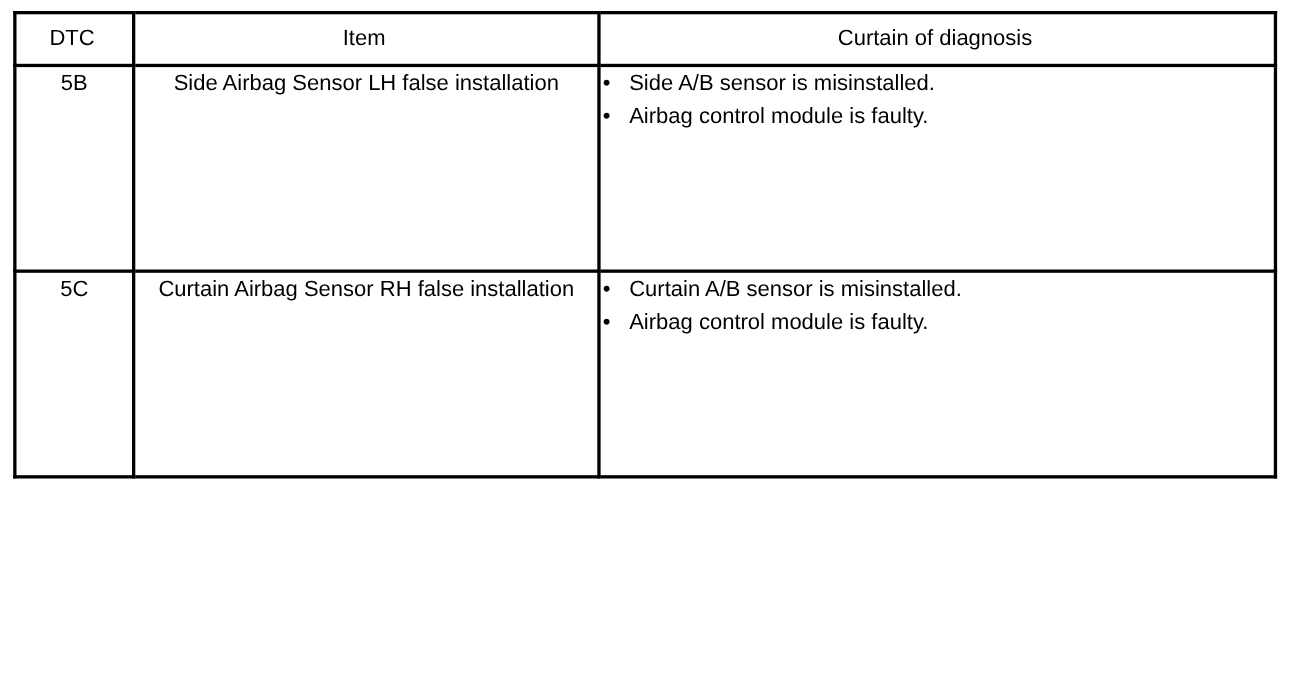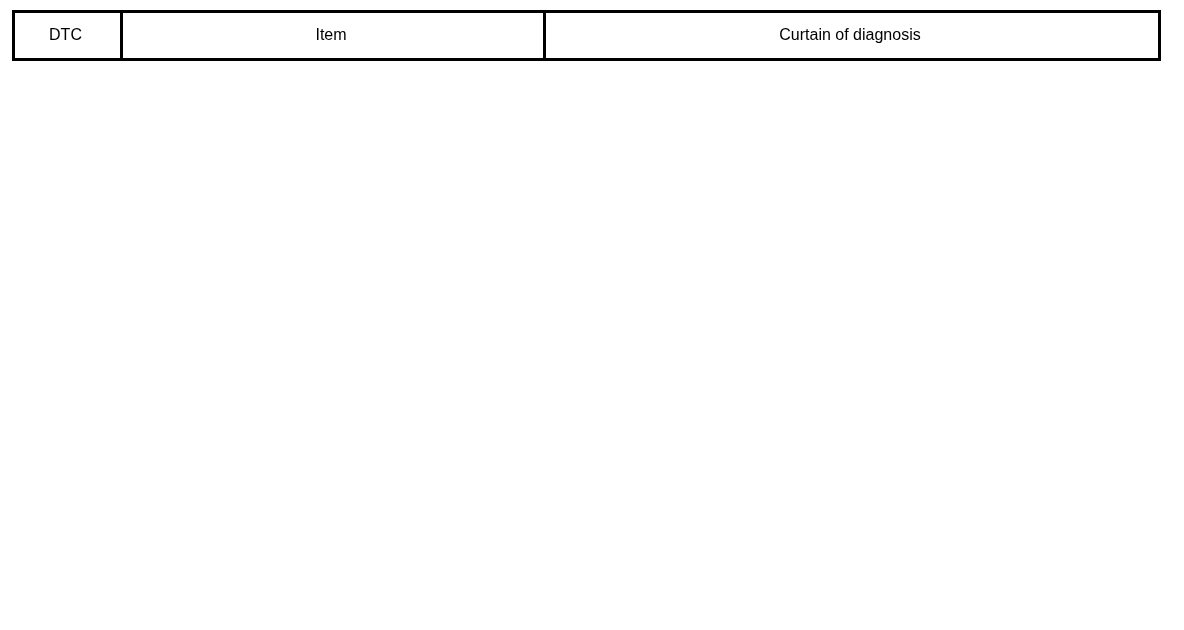--- a/index.html
+++ b/index.html
@@ -45,21 +45,21 @@
     font-size: 20px;
     line-height: 31px;
     color: #000000;
   }
 
   
   .dtc-table thead th {
     height: 34px;
     text-align: center;
     vertical-align: middle;
-    font-size: 16px;
+    font-size: 20px;
     line-height: 22px;
     padding: 5px 8px 6px 4px;
   }
 
   
   .dtc-table tbody td {
     height: 184px;
   }
 
   .cell-dtc {
@@ -117,19 +117,39 @@
     <thead>
       <tr>
         <th>DTC</th>
         <th>Item</th>
         <th>Curtain of diagnosis</th>
       </tr>
     </thead>
 
     <tbody>
 
+      <tr>
+        <td class="cell-dtc">5B</td>
+        <td class="cell-item">Side Airbag Sensor LH false installation</td>
+        <td class="cell-diag">
+          <ul class="bullet-list">
+            <li><span class="bullet-dot">•</span><span>Side A/B sensor is misinstalled.</span></li>
+            <li><span class="bullet-dot">•</span><span>Airbag control module is faulty.</span></li>
+          </ul>
+        </td>
+      </tr>
 
+      <tr>
+        <td class="cell-dtc">5C</td>
+        <td class="cell-item">Curtain Airbag Sensor RH false installation</td>
+        <td class="cell-diag">
+          <ul class="bullet-list">
+            <li><span class="bullet-dot">•</span><span>Curtain A/B sensor is misinstalled.</span></li>
+            <li><span class="bullet-dot">•</span><span>Airbag control module is faulty.</span></li>
+          </ul>
+        </td>
+      </tr>
 
 
     </tbody>
   </table>
 
 </div>
 
 </body></html>

